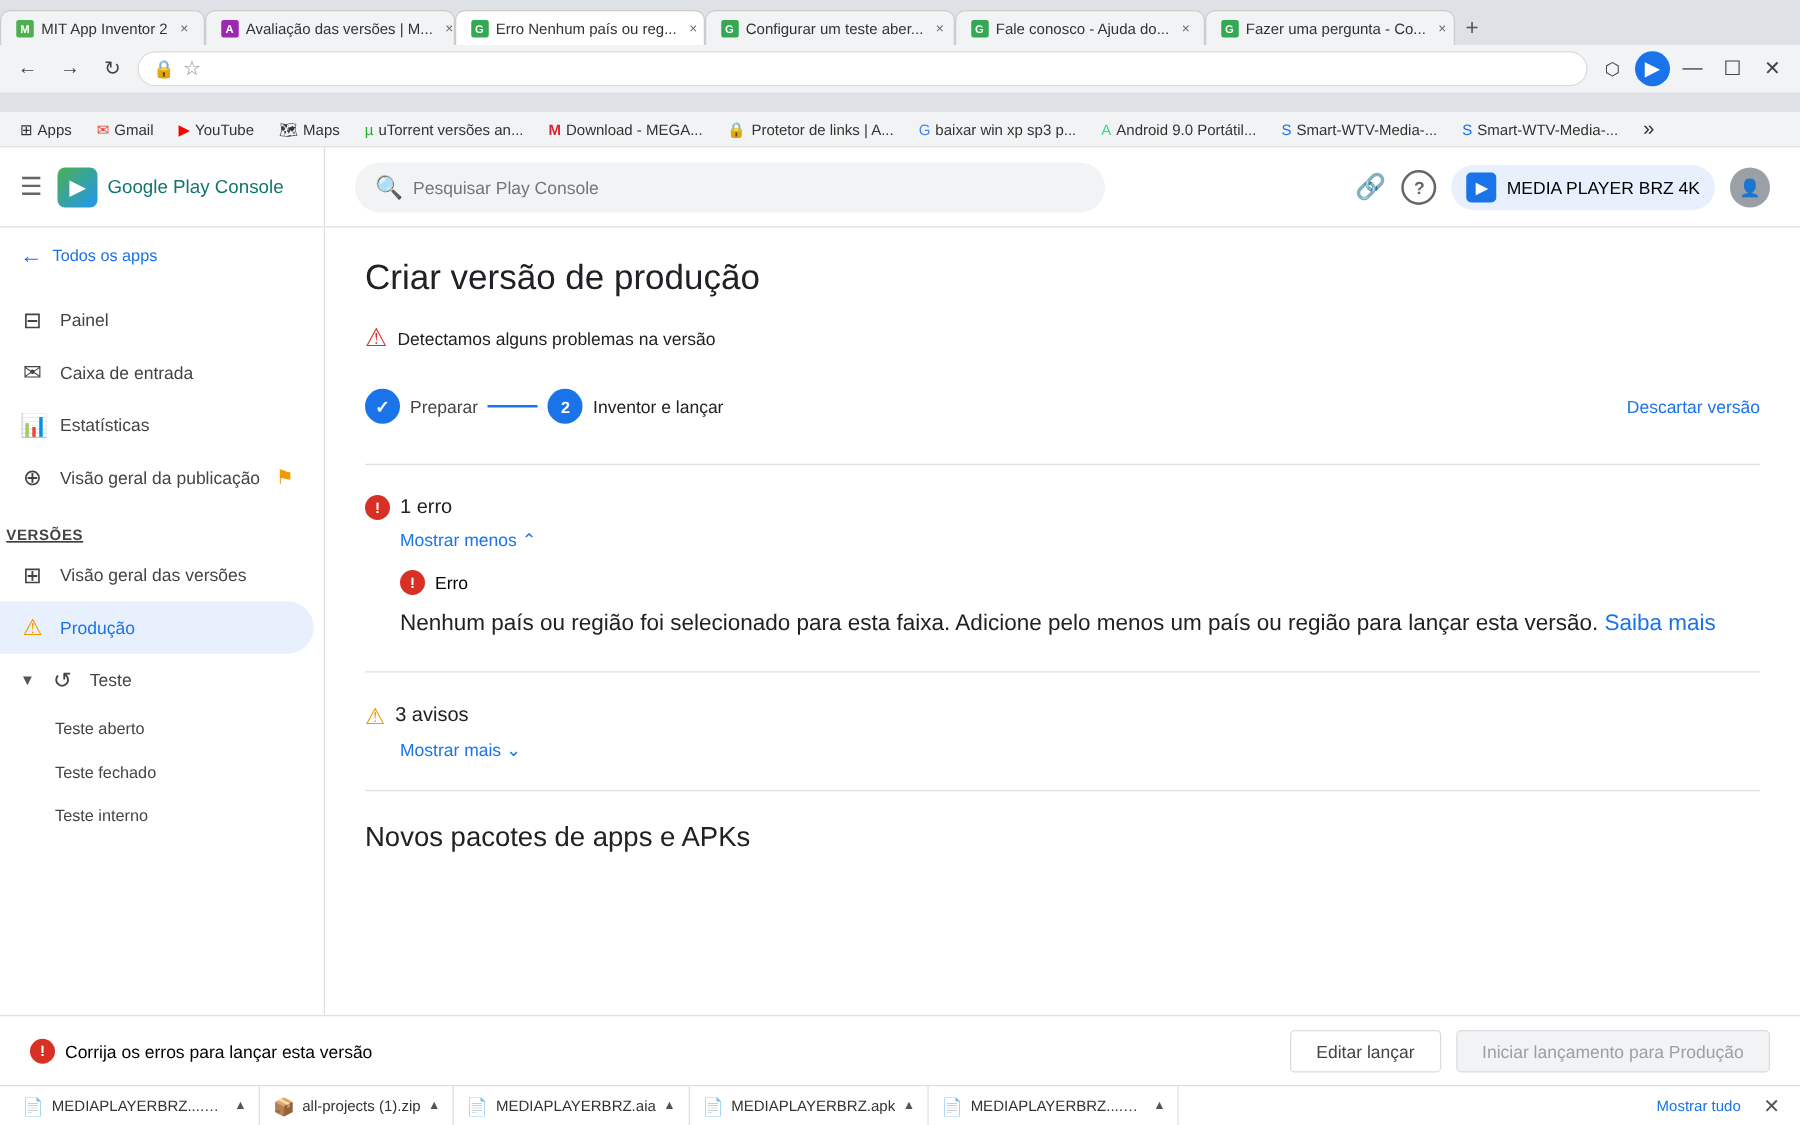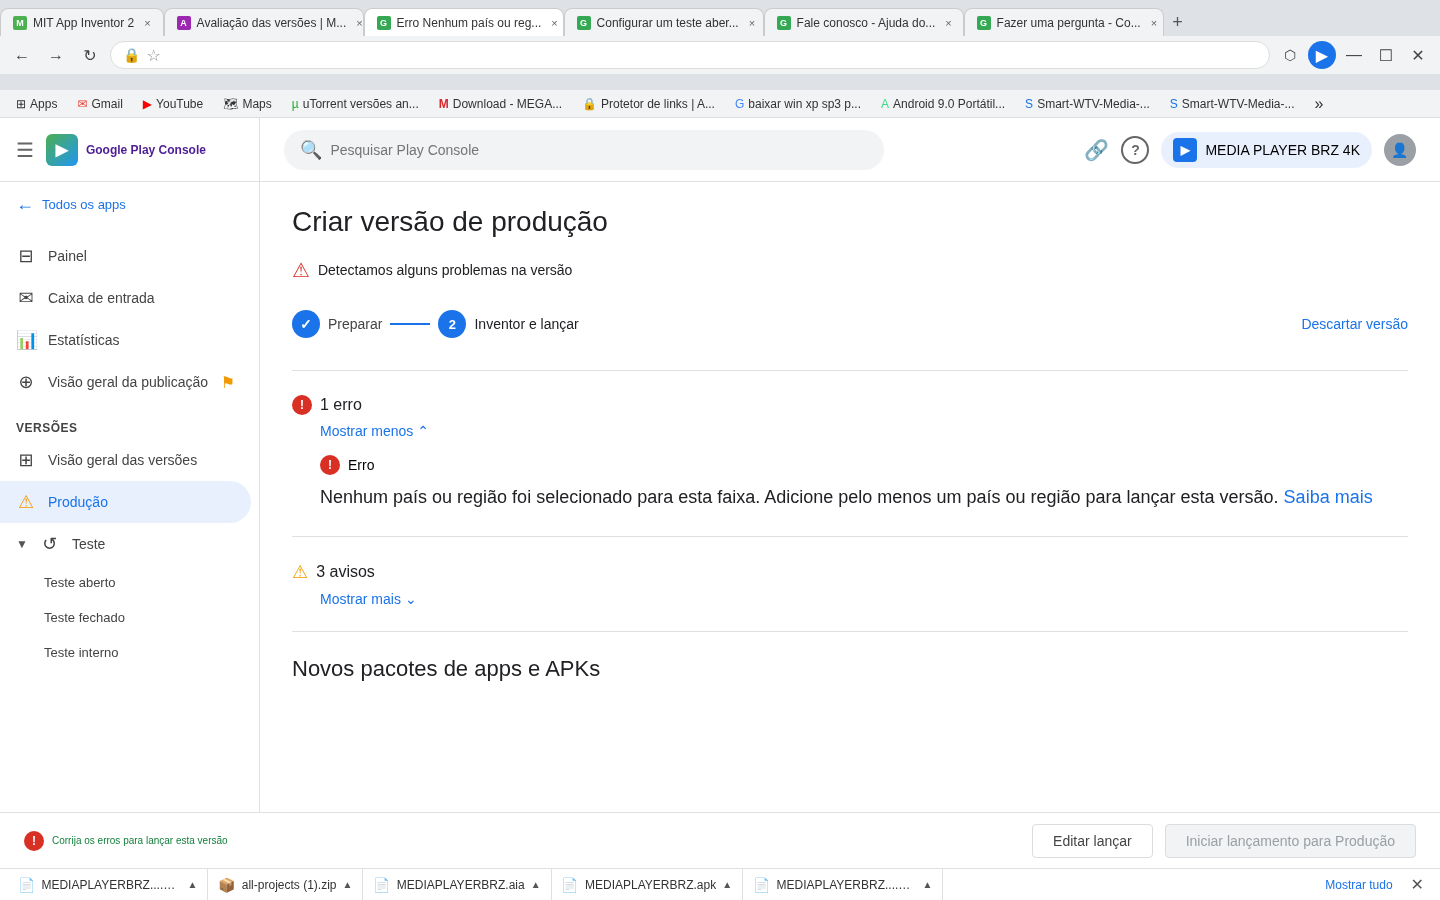--- a/index.html
+++ b/index.html
@@ -85,21 +85,21 @@
 
     
     .error-detail { margin-left: 28px; margin-bottom: 12px; }
     .error-detail-header { display: flex; align-items: center; gap: 8px; margin-bottom: 8px; }
     .error-detail-text { font-size: 18px; color: #202124; line-height: 1.6; }
     .learn-more { color: #1a73e8; cursor: pointer; text-decoration: none; }
 
     
     .bottom-bar { height: 56px; background: #fff; border-top: 1px solid #e0e0e0; display: flex; align-items: center; padding: 0 24px; gap: 12px; position: fixed; bottom: 32px; left: 0; right: 0; z-index: 100; }
     .error-status { display: flex; align-items: center; gap: 8px; }
-    .error-status-text { font-size: 10px; color: #15803d; }
+    .error-status-text { font-size: 14px; color: #000000; }
     .btn-primary { padding: 8px 20px; border-radius: 4px; border: none; font-size: 14px; cursor: pointer; }
     .btn-outline { background: #fff; border: 1px solid #dadce0; color: #444; padding: 8px 20px; border-radius: 4px; font-size: 14px; cursor: pointer; }
     .btn-disabled { background: #f1f3f4; color: #9aa0a6; border: 1px solid #dadce0; }
 
     
     .download-bar { height: 32px; background: #fff; border-top: 1px solid #e0e0e0; display: flex; align-items: center; padding: 0 8px; gap: 0; position: fixed; bottom: 0; left: 0; right: 0; z-index: 200; font-size: 12px; }
     .dl-item { display: flex; align-items: center; gap: 6px; padding: 2px 10px; border-right: 1px solid #e0e0e0; height: 100%; cursor: pointer; }
     .dl-icon { font-size: 14px; color: #555; }
     .dl-name { max-width: 140px; overflow: hidden; text-overflow: ellipsis; white-space: nowrap; color: #333; }
     .dl-caret { font-size: 10px; color: #555; }
@@ -227,21 +227,21 @@
 <div class="app-layout">
 
   <div class="sidebar">
 
     <div class="sidebar-header">
       <span class="sidebar-menu-icon">☰</span>
       <div class="sidebar-logo">
         <div style="width:32px; height:32px; background: linear-gradient(135deg, #4CAF50, #2196F3); border-radius:6px; display:flex; align-items:center; justify-content:center;">
           <span style="color:white; font-size:16px; font-weight:bold;">▶</span>
         </div>
-        <span style="font-size:12px; font-weight:700; color:#4c1d95;">Google Play Console</span>
+        <span style="font-size:15px; font-weight:400; color:#0f766e;">Google Play Console</span>
       </div>
     </div>
 
     <div class="sidebar-back">
       <span class="sidebar-back-icon">←</span>
       <span>Todos os apps</span>
     </div>
 
     <div class="sidebar-nav">
       <div class="sidebar-item">
@@ -255,21 +255,21 @@
       <div class="sidebar-item">
         <span class="sidebar-item-icon">📊</span>
         <span>Estatísticas</span>
       </div>
       <div class="sidebar-item">
         <span class="sidebar-item-icon">⊕</span>
         <span>Visão geral da publicação</span>
         <span class="sidebar-alert-icon">⚑</span>
       </div>
 
-      <div style="padding: 16px 16px 4px;">
+      <div style="padding: 16px 5px 4px; text-decoration: underline;">
         <span style="font-size:12px; font-weight:600; color:#444; text-transform:uppercase; letter-spacing:0.5px;">Versões</span>
       </div>
 
       <div class="sidebar-item">
         <span class="sidebar-item-icon">⊞</span>
         <span>Visão geral das versões</span>
       </div>
       <div class="sidebar-item active">
         <span class="sidebar-item-icon" style="color:#f29900;">⚠</span>
         <span>Produção</span>

